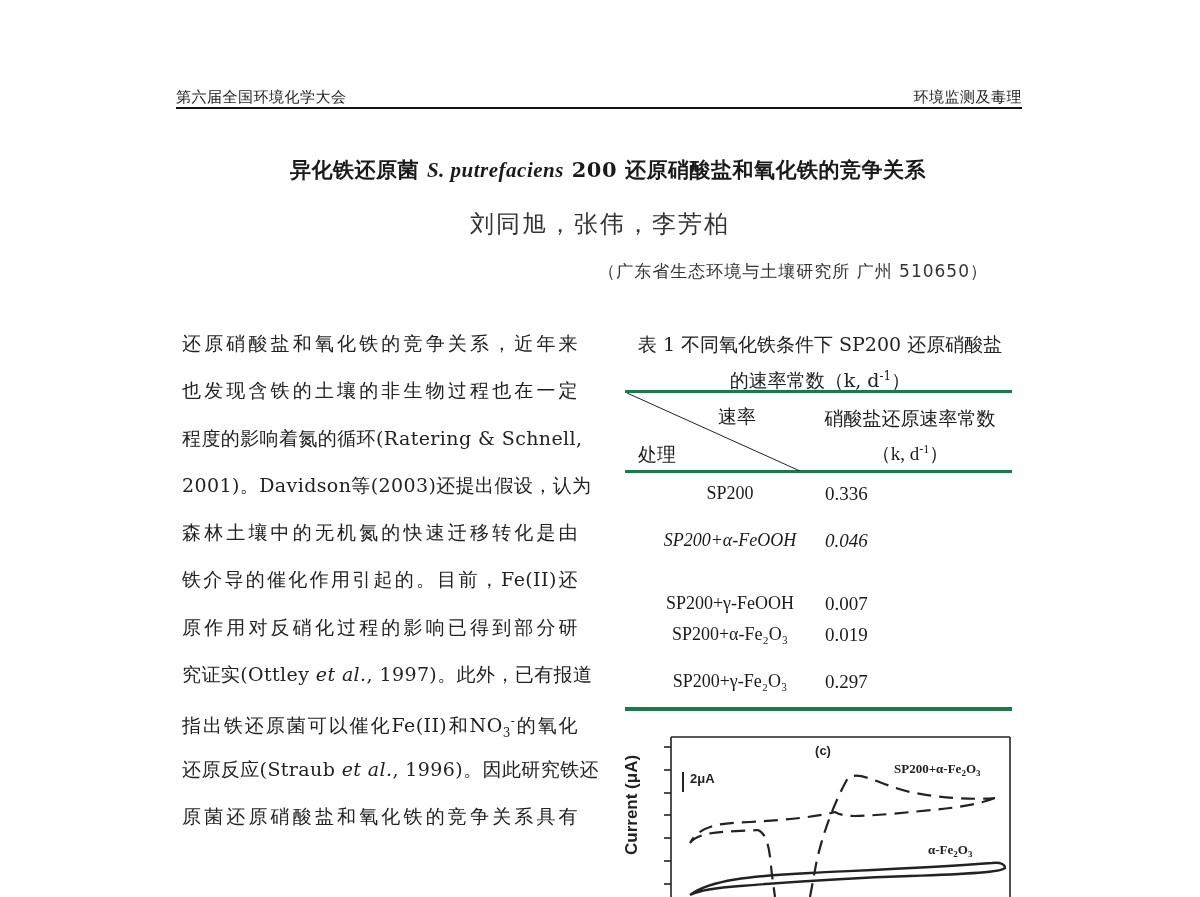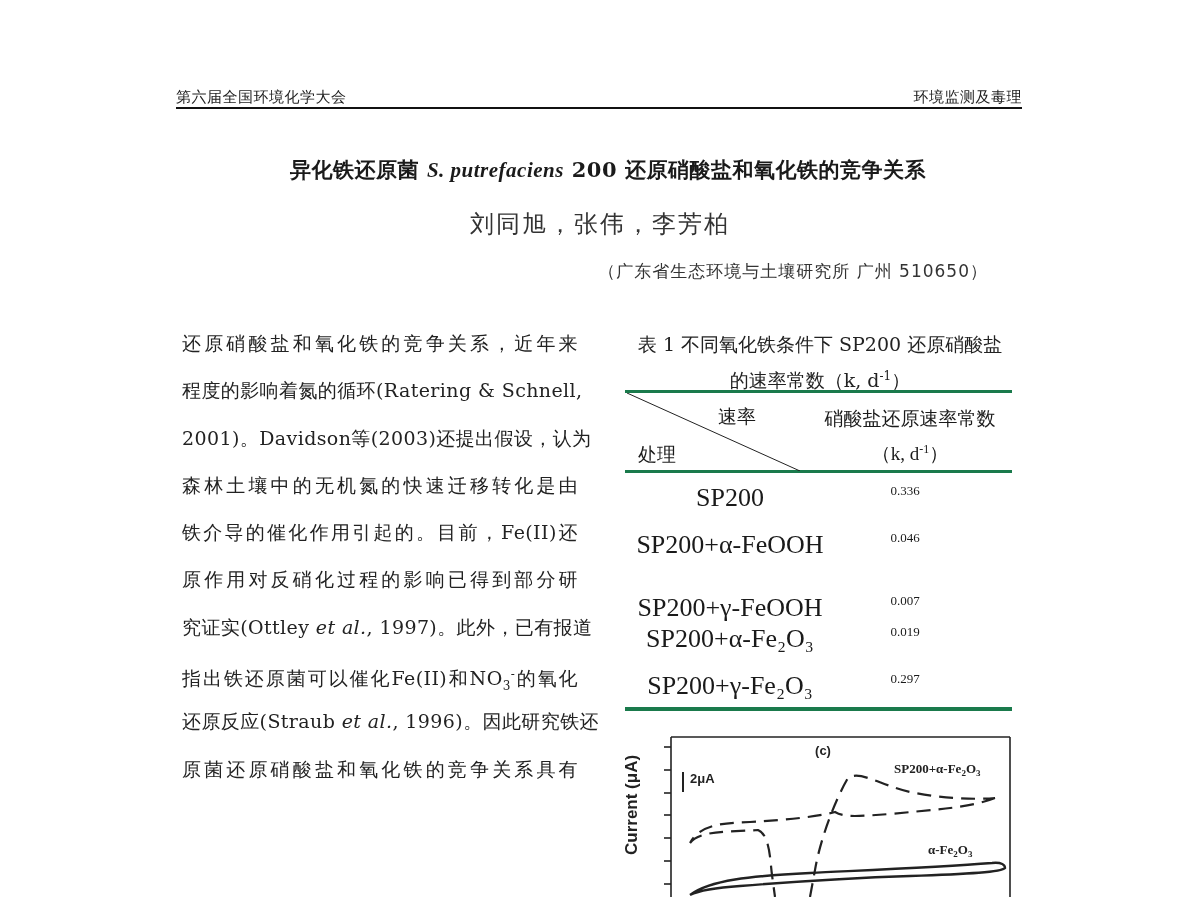--- a/index.html
+++ b/index.html
@@ -20,38 +20,39 @@
   .body-line i { font-style:italic; }
   .tcap { left:620px; width:400px; top:328px; text-align:center; font-size:19px; line-height:32px; color:#222; font-family:"DejaVu Serif","Liberation Serif",serif; }
   .tcap .l2 { display:block; }
   .grule { left:625px; width:387px; height:3px; background:#1a7a4c; }
   .grule.thick { height:4px; }
   .diag { left:627px; top:393px; width:175px; height:78px; }
   .hd-rate { left:718px; top:404px; font-size:19px; }
   .hd-treat { left:638px; top:442px; font-size:19px; }
   .hd-col2 { left:790px; top:404px; width:240px; text-align:center; font-size:19px; line-height:30px; }
   .row { left:625px; width:387px; height:47px; }
-  .row .c1 { position:absolute; left:0; width:210px; text-align:center; font-size:26px; }
-  .row .c2 { position:absolute; left:200px; width:160px; text-align:center; font-size:13px; }
+  .row .c1 { position:absolute; left:0; width:210px; text-align:center; font-size:18px; }
+  .row .c2 { position:absolute; left:200px; width:160px; font-size:19px; }
   sub, sup { font-size:12px; }
   .chart { left:610px; top:730px; width:420px; height:167px; }
 </style>
 </head>
 <body>
 
 <div class="abs running-left">第六届全国环境化学大会</div>
 <div class="abs running-right">环境监测及毒理</div>
 <div class="abs header-rule"></div>
 
 <div class="abs title"><span>异化铁还原菌 </span><i>S. putrefaciens</i><span> 200 还原硝酸盐和氧化铁的竞争关系</span></div>
 <div class="abs authors">刘同旭，张伟，李芳柏</div>
 <div class="abs affil">（广东省生态环境与土壤研究所   广州  510650）</div>
 
 <div class="abs body-col" id="body-col">
     <div class="body-line"><span>还原硝酸盐和氧化铁的竞争关系，近年来</span></div>
+    <div class="body-line"><span>也发现含铁的土壤的非生物过程也在一定</span></div>
     <div class="body-line"><span>程度的影响着氮的循环(Ratering &amp; Schnell,</span></div>
     <div class="body-line"><span>2001)。Davidson等(2003)还提出假设，认为</span></div>
     <div class="body-line"><span>森林土壤中的无机氮的快速迁移转化是由</span></div>
     <div class="body-line"><span>铁介导的催化作用引起的。目前，Fe(II)还</span></div>
     <div class="body-line"><span>原作用对反硝化过程的影响已得到部分研</span></div>
     <div class="body-line"><span>究证实(Ottley </span><i>et al.</i><span>, 1997)。此外，已有报道</span></div>
     <div class="body-line"><span>指出铁还原菌可以催化Fe(II)和NO</span><sub>3</sub><sup>-</sup><span>的氧化</span></div>
     <div class="body-line"><span>还原反应(Straub </span><i>et al.</i><span>, 1996)。因此研究铁还</span></div>
     <div class="body-line"><span>原菌还原硝酸盐和氧化铁的竞争关系具有</span></div>
   </div>
@@ -72,21 +73,21 @@
 <div class="abs hd-treat">处理</div>
 <div class="abs hd-col2">
   <div>硝酸盐还原速率常数</div>
   <div><span>（k, d</span><sup>-1</sup><span>）</span></div>
 </div>
 
 <div class="abs row" style="top:483px;">
   <span class="c1">SP200</span>
   <span class="c2">0.336</span>
 </div>
-<div class="abs row" style="top:530px;">
+<div class="abs row" style="top:530px;font-style:italic;">
   <span class="c1">SP200+α-FeOOH</span>
   <span class="c2">0.046</span>
 </div>
 <div class="abs row" style="top:550px;margin-top:43px;">
   <span class="c1">SP200+γ-FeOOH</span>
   <span class="c2">0.007</span>
 </div>
 <div class="abs row" style="top:624px;">
   <span class="c1">SP200+α-Fe₂O₃</span>
   <span class="c2">0.019</span>

